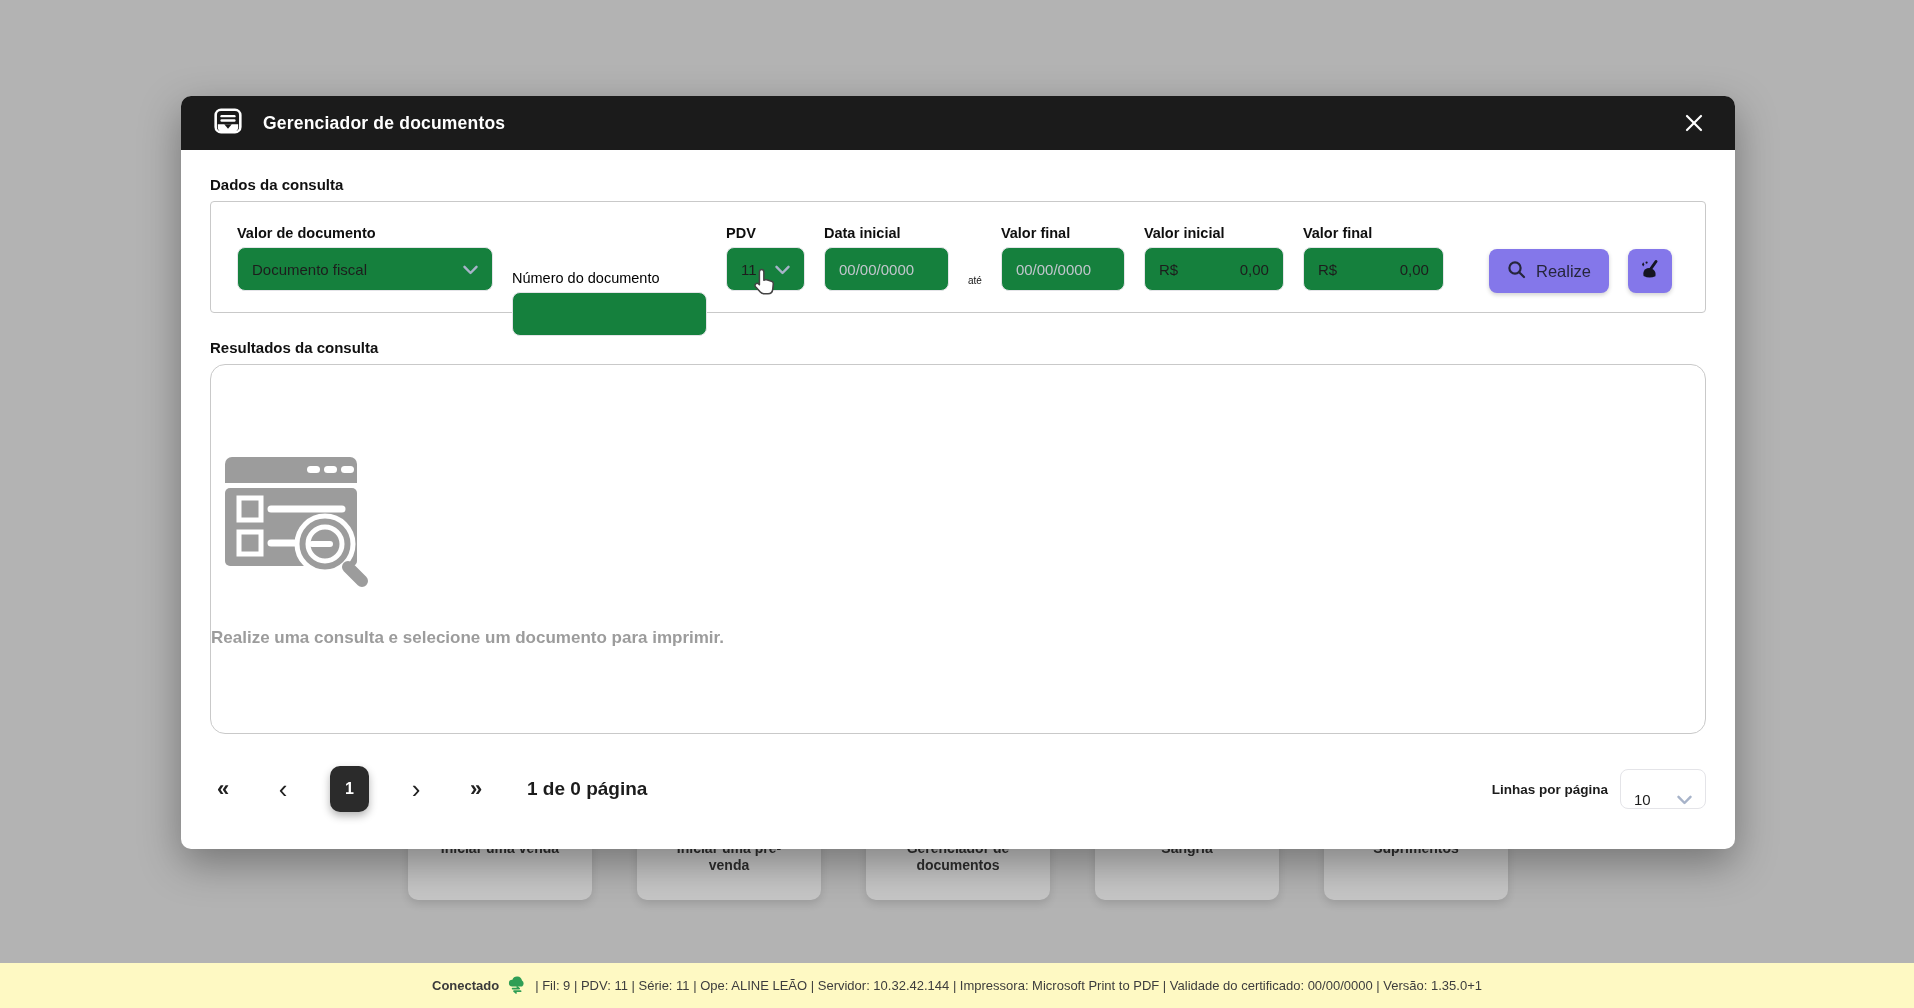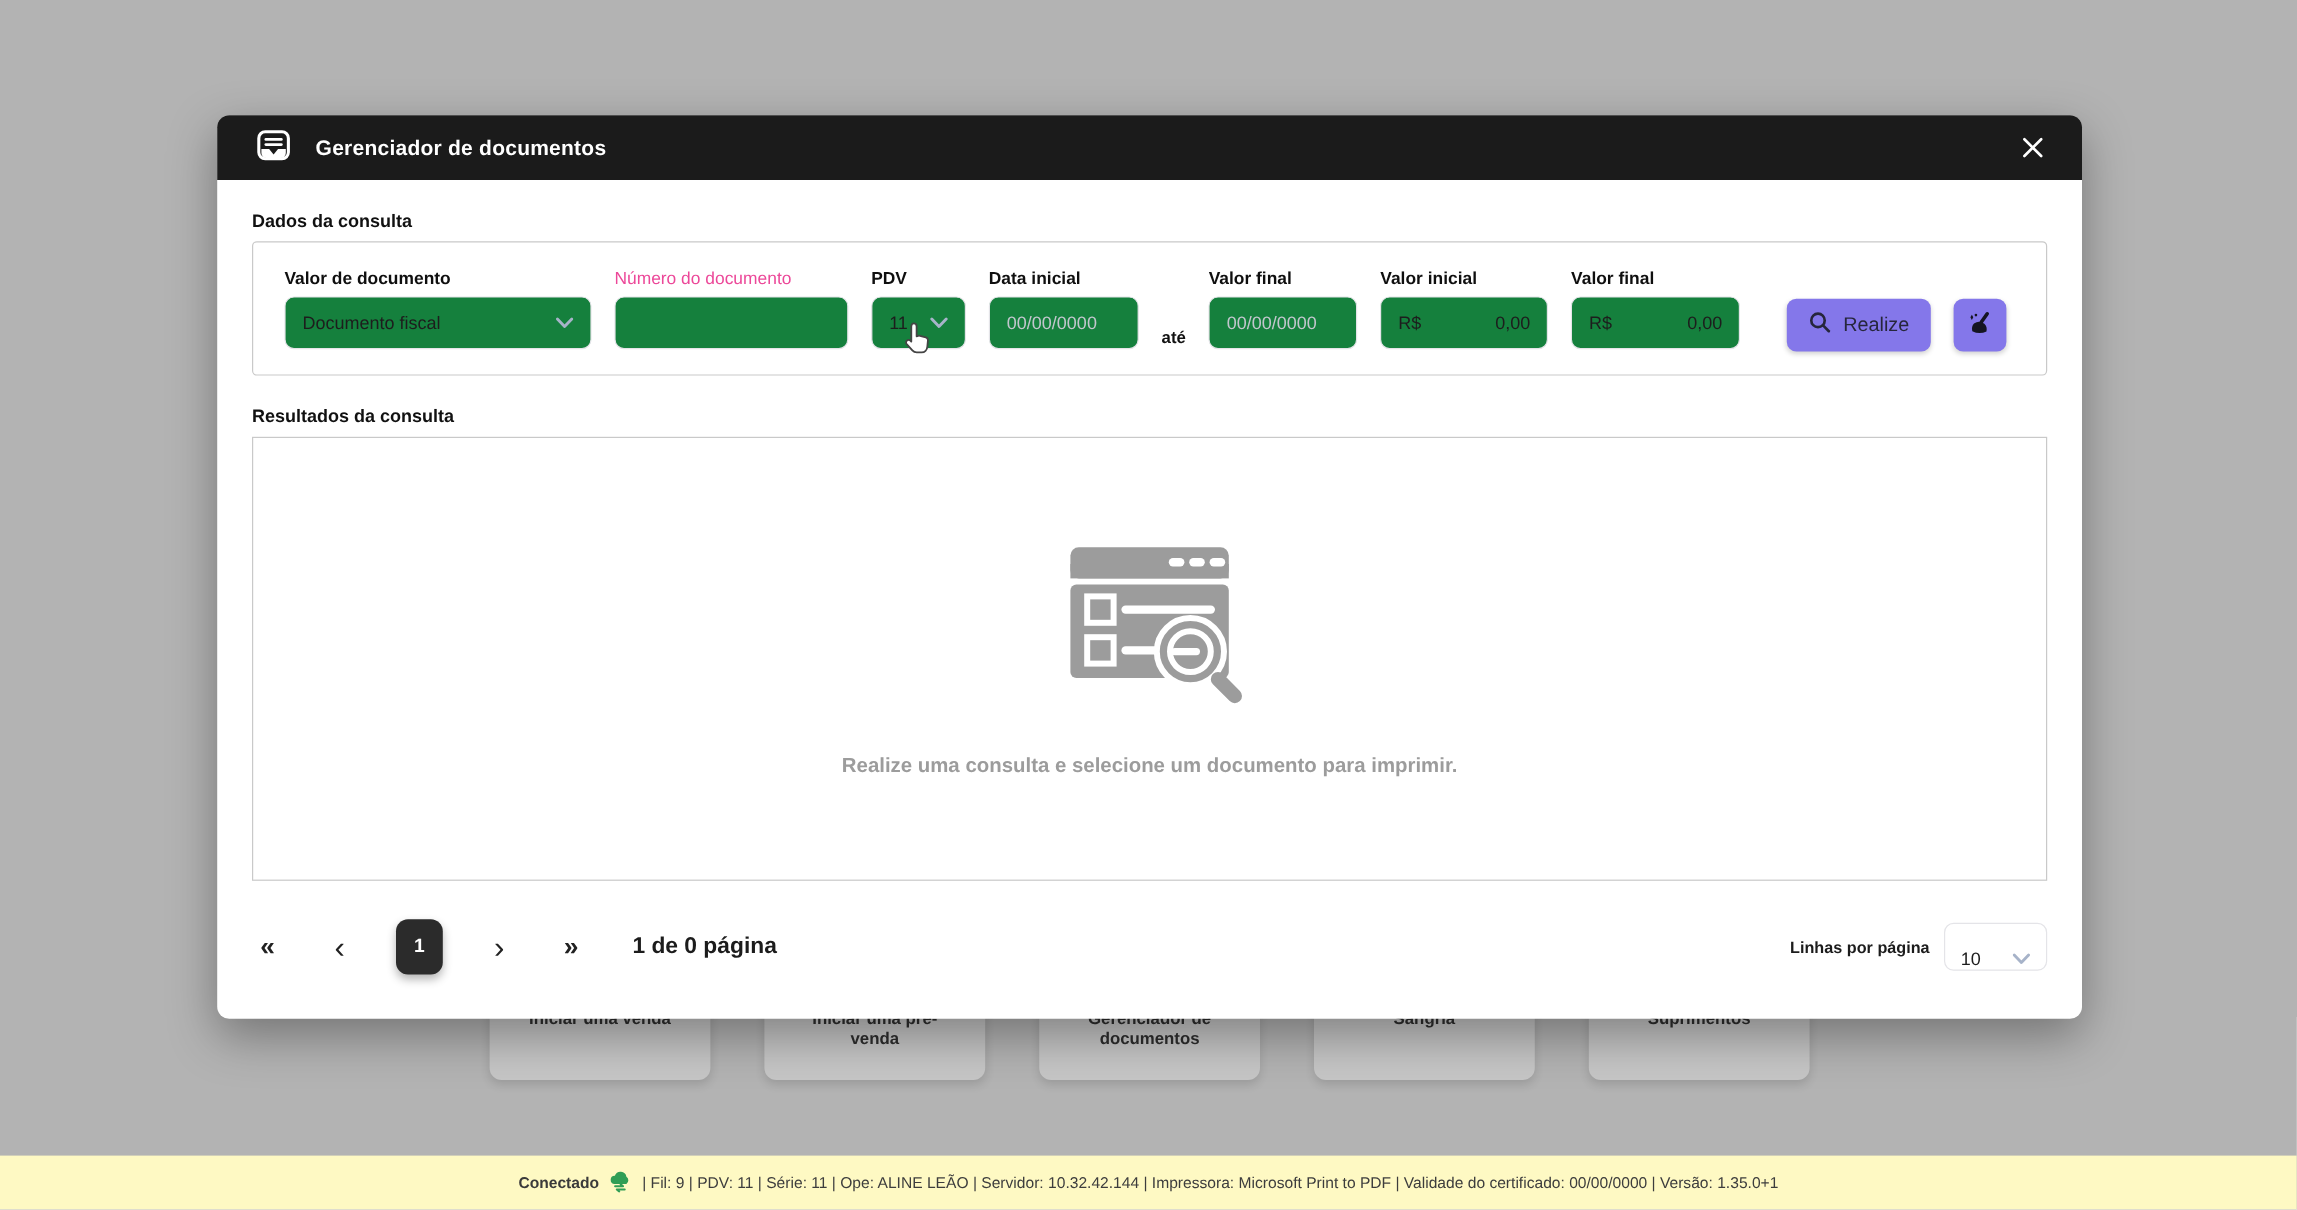--- a/index.html
+++ b/index.html
@@ -45,52 +45,52 @@
   .modal-body { padding:0 29px; }
   .section-title { font-size:15px; font-weight:bold; color:#111; margin-top:26px; }
 
   .form-box {
     margin-top:8px; border:1px solid #c9c9c9; border-radius:4px;
     height:112px; padding:23px 26px 0 26px;
     display:flex; align-items:flex-start; gap:19px;
   }
   .field { display:flex; flex-direction:column; }
   .field-label { font-size:14.5px; font-weight:bold; color:#0f0f0f; margin-bottom:6px; white-space:nowrap; }
-  .field-label.light { font-weight:normal; color:#ec4899; }
+  .field-label.light { font-weight:normal; color:#000000;margin-top:45px; }
   .control {
     height:44px; border:1px solid #e4e4e8; border-radius:8px; background:#15803d;
     display:flex; align-items:center; padding:0 14px; font-size:15px; color:#1d1d1d;
   }
   .select-control { justify-content:space-between; cursor:pointer; }
   .input-control { width:100%; }
   input.control { outline:none; }
   input.control::placeholder { color:#c2c6cd; }
   .currency { justify-content:space-between; }
-  .ate { align-self:center; margin-top:24px; font-size:14px; font-weight:bold; color:#111; }
+  .ate { align-self:center; margin-top:24px; font-size:10px; font-weight:normal; color:#111; }
 
   .w-tipo { width:256px; } .w-num { width:195px; } .w-pdv { width:79px; }
   .w-d1 { width:125px; } .w-d2 { width:124px; } .w-v1 { width:140px; } .w-v2 { width:141px; }
 
   .buscar-btn {
     margin-left:auto; margin-top:24px; width:120px; height:44px;
     background:#8477ea; border:none; border-radius:8px; cursor:pointer;
     display:flex; align-items:center; justify-content:center; gap:10px;
     font-family:"Liberation Sans", sans-serif;
     font-size:16.5px; color:#26263c; box-shadow:0 2px 4px rgba(0,0,0,0.18);
   }
   .clean-btn {
     margin-top:24px; width:44px; height:44px; margin-right:7px;
     background:#8477ea; border:none; border-radius:8px; cursor:pointer;
     display:flex; align-items:center; justify-content:center;
     box-shadow:0 2px 4px rgba(0,0,0,0.18);
   }
 
   .results-box {
-    margin-top:8px; border:1px solid #c9c9c9; border-radius:0; height:370px;
-    display:flex; flex-direction:column; align-items:center; justify-content:center;
+    margin-top:8px; border:1px solid #c9c9c9; border-radius:15px; height:370px;
+    display:flex; flex-direction:column; align-items:flex-start; justify-content:center;
   }
   .empty-msg { margin-top:28px; font-size:17px; font-weight:bold; color:#9c9c9c; }
 
   .pagination-row { margin-top:32px; display:flex; align-items:center; }
   .pg-arrow {
     width:26px; text-align:center; font-weight:bold; color:#222; cursor:pointer;
     font-size:22px; line-height:1; user-select:none;
   }
   .pg-arrow.single { font-size:26px; font-weight:normal; }
   .pg-gap { margin-left:34px; }

